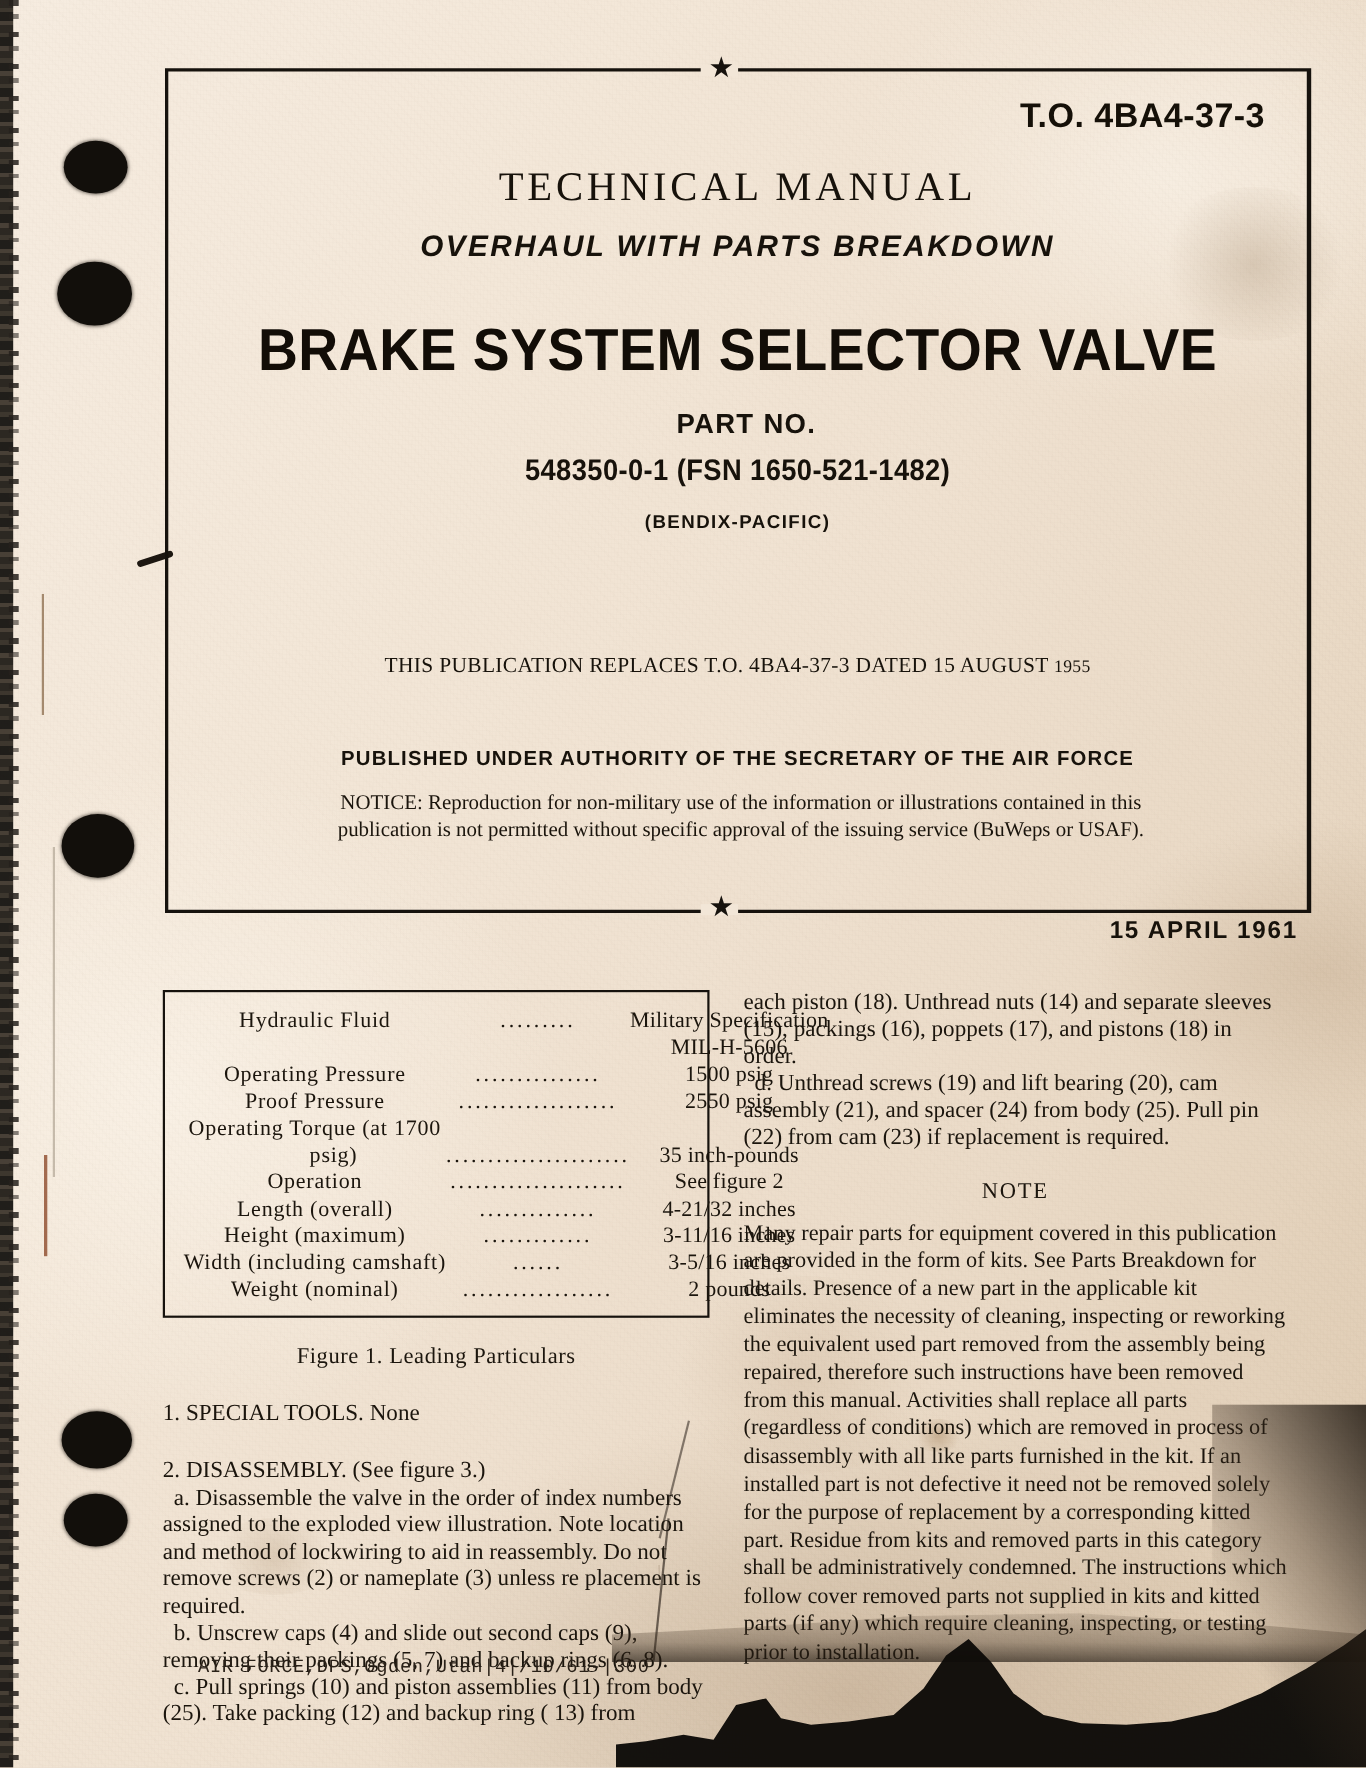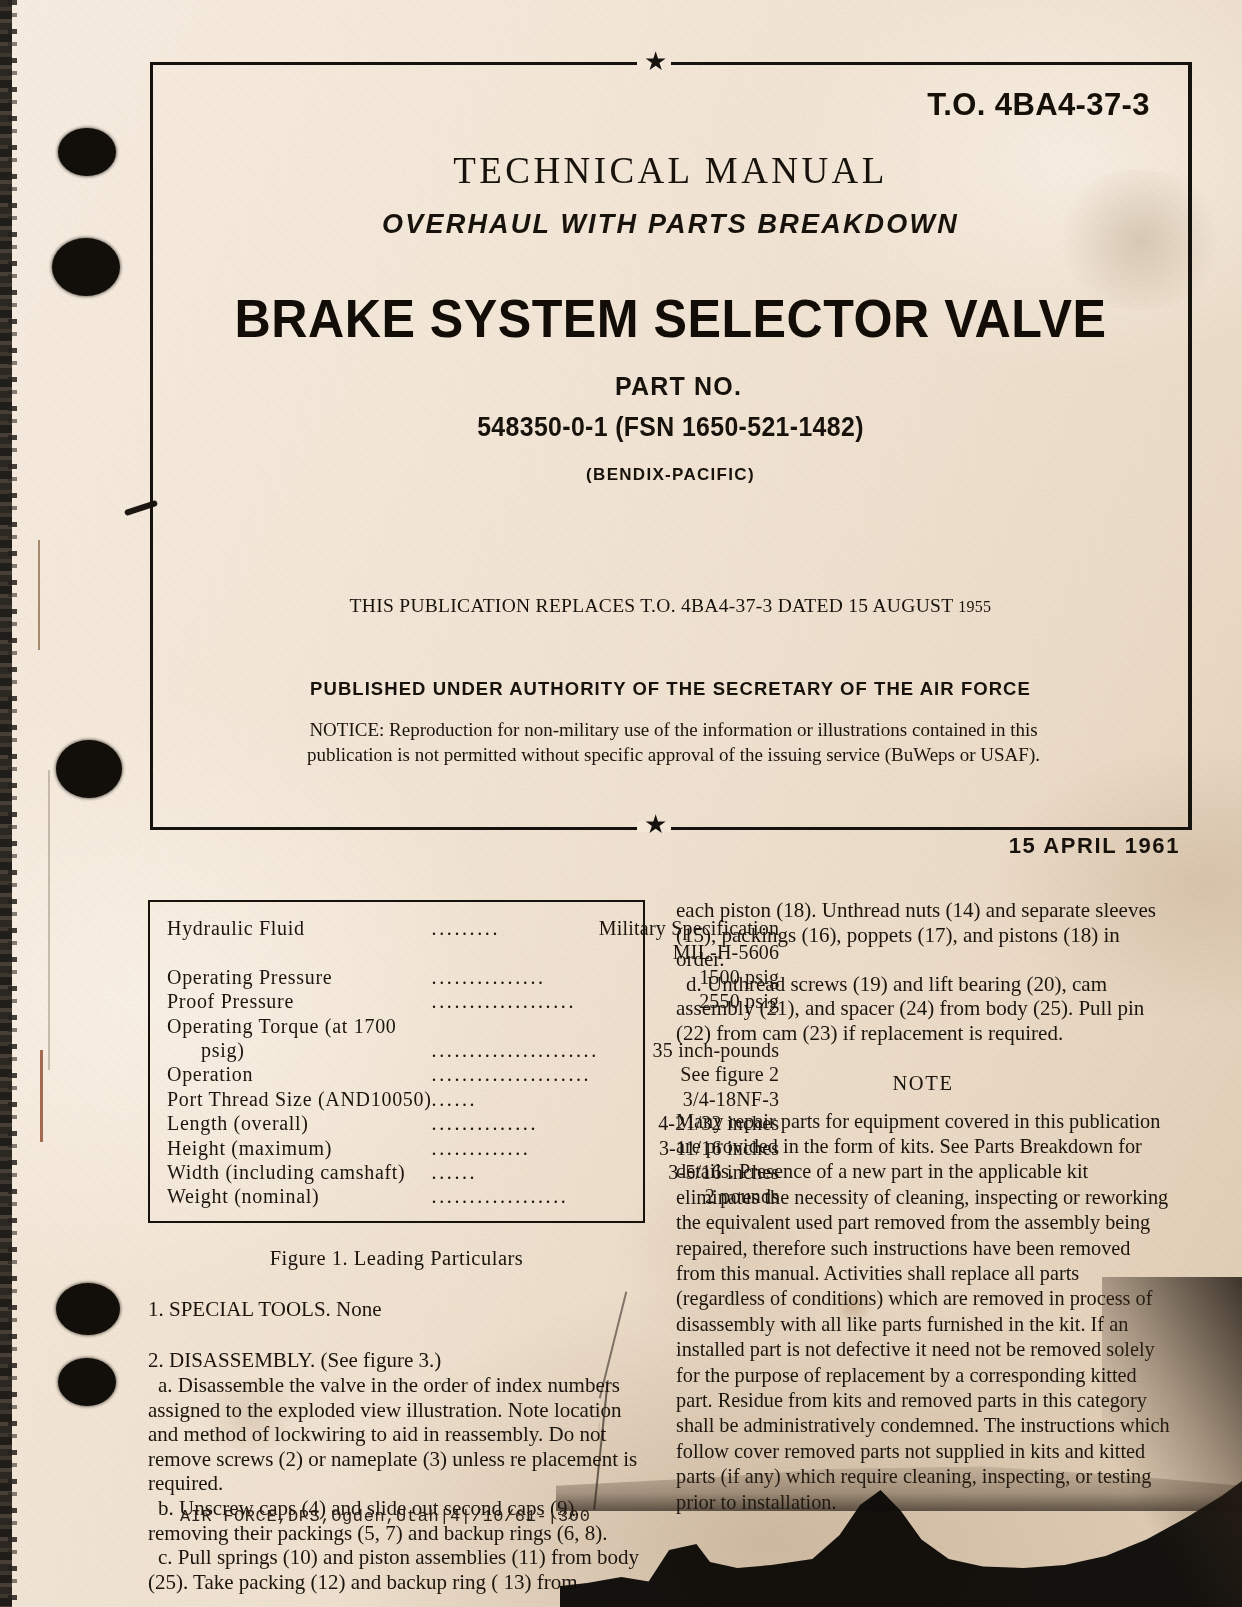--- a/index.html
+++ b/index.html
@@ -139,21 +139,21 @@
   
   #particulars-box{
     border:2.5px solid #16120d;
     padding:14px 16px 12px 17px;
     background:transparent;
   }
   #particulars-box table{border-collapse:collapse;width:100%;}
   #particulars-box td{
     font-family:"Liberation Serif", serif;
     font-size:20px;line-height:24.4px;color:#1b150d;
-    vertical-align:bottom;white-space:nowrap;padding:0;
+    vertical-align:bottom;white-space:nowrap;padding:0;text-align:center;
   }
   td.pl{letter-spacing:.7px;}
   td.dots{
     width:100%;overflow:hidden;
     letter-spacing:2.6px;color:#241c12;
     padding:0 2px;
   }
   td.pv{text-align:right;letter-spacing:.2px;}
   tr.cont td.pv{padding-left:8px;}
   .indent{padding-left:34px !important;}
@@ -301,25 +301,20 @@
               <td class="pl indent">psig)</td>
               <td class="dots">......................</td>
               <td class="pv">35 inch-pounds</td>
             </tr>
             <tr>
               <td class="pl">Operation</td>
               <td class="dots">.....................</td>
               <td class="pv">See figure 2</td>
             </tr>
             <tr>
-              <td class="pl">Port Thread Size (AND10050)</td>
-              <td class="dots">......</td>
-              <td class="pv">3/4-18NF-3</td>
-            </tr>
-            <tr>
               <td class="pl">Length (overall)</td>
               <td class="dots">..............</td>
               <td class="pv">4-21/32 inches</td>
             </tr>
             <tr>
               <td class="pl">Height (maximum)</td>
               <td class="dots">.............</td>
               <td class="pv">3-11/16 inches</td>
             </tr>
             <tr>

